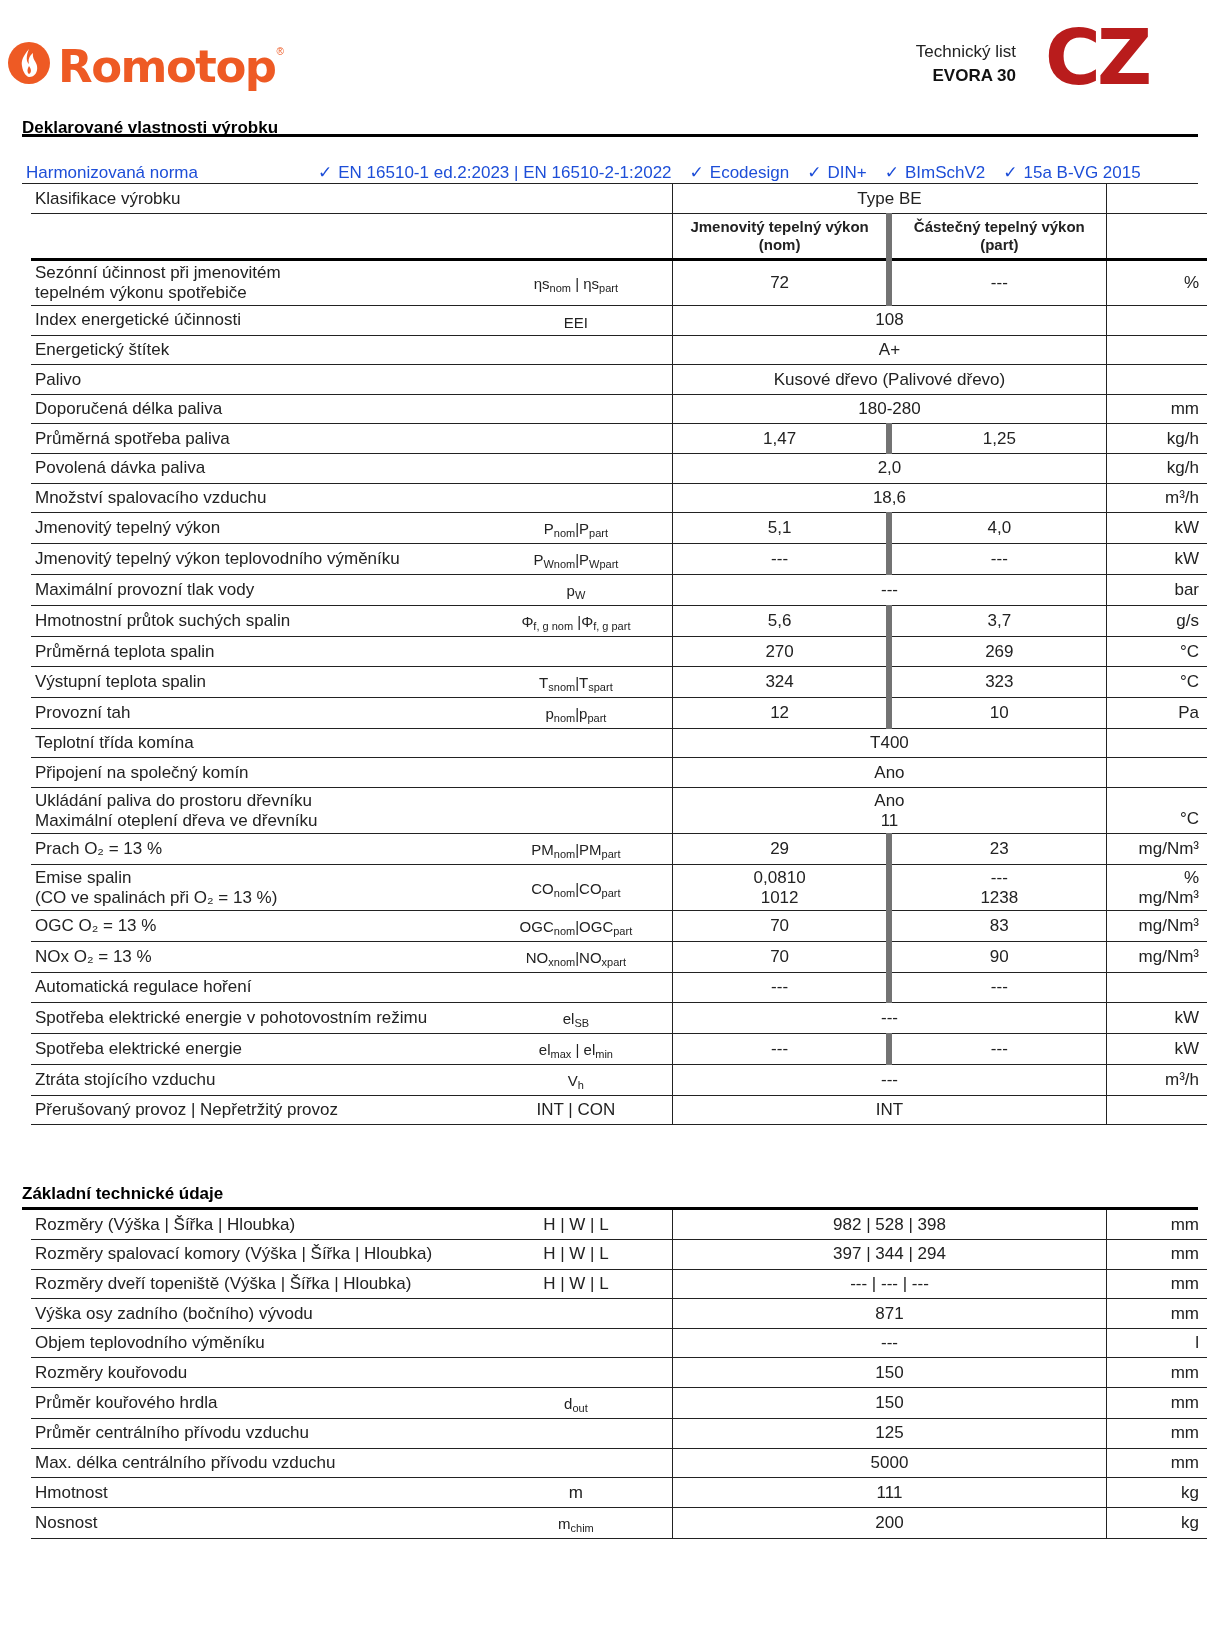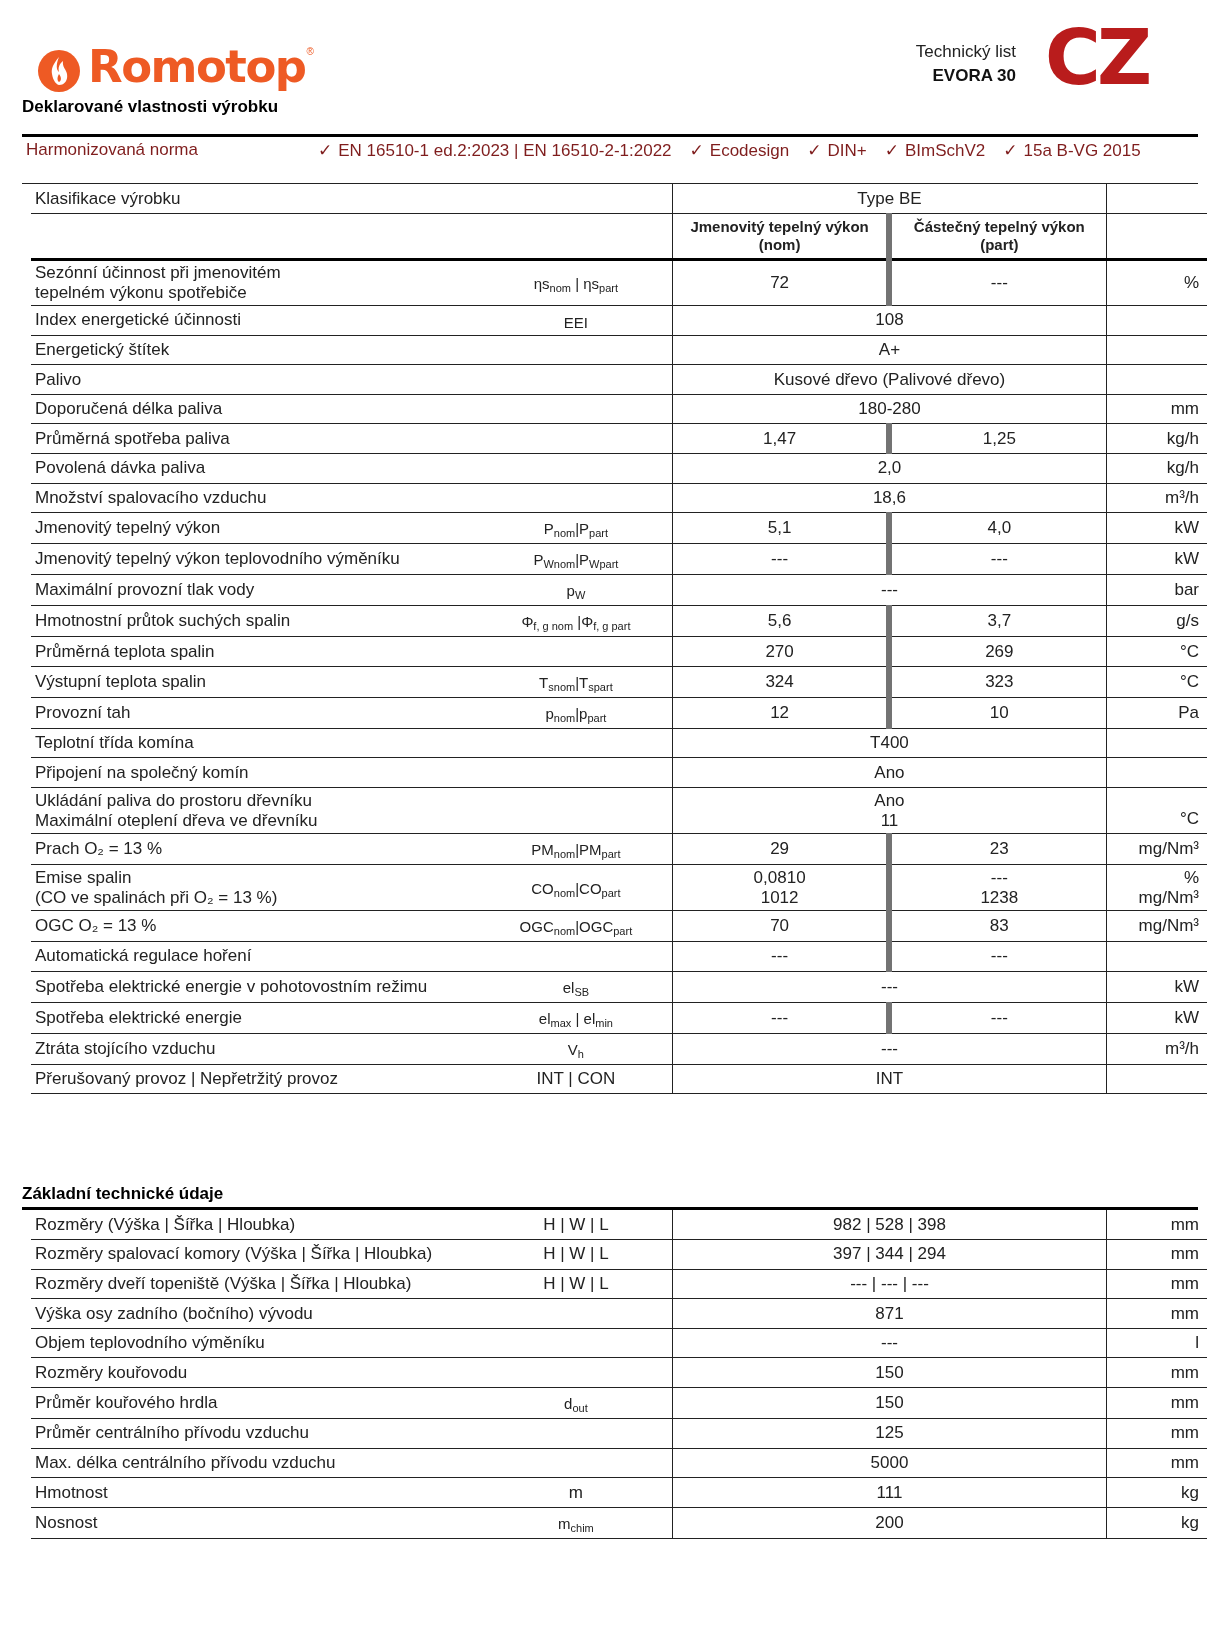--- a/index.html
+++ b/index.html
@@ -1,34 +1,34 @@
 <!DOCTYPE html>
 <html><head>
 <meta charset="utf-8">
 <style>
   * { box-sizing: border-box; margin: 0; padding: 0; }
   html, body { width: 1216px; height: 1636px; background: #ffffff; }
   body { font-family: "Liberation Sans", "DejaVu Sans", sans-serif; color: #1a1a1a; position: relative; }
 
   .header { position: absolute; left: 0; top: 0; width: 1216px; height: 118px; }
-  .logo { position: absolute; left: 38px; top: 42px; height: 50px; display: flex; align-items: flex-end; }
+  .logo { position: absolute; left: 8px; top: 42px; height: 50px; display: flex; align-items: flex-start; }
   .logo-mark { width: 42px; height: 42px; border-radius: 50%; background: #EE5A24; position: relative; margin-right: 8px; }
   .logo-mark svg { position: absolute; left: 0; top: 0; }
   .logo-text { font-family: "DejaVu Sans", sans-serif; font-weight: bold; font-size: 45px; color: #EE5A24; letter-spacing: -1.5px; line-height: 50px; }
   .logo-reg { font-size: 10px; color: #EE5A24; align-self: flex-start; margin-top: 4px; margin-left: 1px; }
 
   .doc-meta { position: absolute; right: 200px; top: 40px; text-align: right; }
   .doc-type { font-size: 17px; color: #222; line-height: 24px; }
   .doc-model { font-size: 17px; font-weight: bold; color: #111; line-height: 24px; }
   .lang-badge { position: absolute; right: 68px; top: 18px; font-family: "DejaVu Sans", sans-serif; font-weight: bold; font-size: 76px; color: #b91c1c; letter-spacing: -4px; line-height: 80px; text-align: right; }
 
   .section-title { position: absolute; left: 22px; font-weight: bold; font-size: 17px; color: #000; }
   .thick-rule { position: absolute; left: 22px; width: 1176px; height: 3px; background: #000; }
 
-  .norm-row { position: absolute; left: 22px; top: 140px; width: 1176px; height: 44px; display: flex; align-items: flex-start; font-size: 17px; color: #7f1d1d; border-bottom: 1px solid #222; }
+  .norm-row { position: absolute; left: 22px; top: 140px; width: 1176px; height: 44px; display: flex; align-items: flex-end; font-size: 17px; color: #1d4ed8; border-bottom: 1px solid #222; }
   .norm-label { width: 296px; padding-left: 4px; }
   .norm-item { margin-right: 18px; white-space: nowrap; }
   .norm-item .check { font-weight: bold; margin-right: 6px; }
 
   table.spec { position: absolute; left: 31px; border-collapse: collapse; width: 1176px; table-layout: fixed; font-size: 17px; color: #222; }
   table.spec td { border-bottom: 1px solid #222; height: 29.6px; padding: 0 4px; vertical-align: middle; line-height: 20px; }
   table.spec td.c-label { width: 430px; }
   table.spec td.c-sym { width: 184px; text-align: center; font-size: 15px; padding-top: 6px; }
   table.spec td.c-val { width: 208px; text-align: center; border-left: 1px solid #222; }
   table.spec td.c-val2 { width: 208px; text-align: center; border-left: 6px solid #737373; }
@@ -55,21 +55,21 @@
     <span class="logo-text">Romotop</span>
     <span class="logo-reg">®</span>
   </div>
   <div class="doc-meta">
     <div class="doc-type">Technický list</div>
     <div class="doc-model">EVORA 30</div>
   </div>
   <div class="lang-badge">CZ</div>
 </div>
 
-<div class="section-title" style="top:97px;">Deklarované vlastnosti výrobku</div>
+<div class="section-title" style="top:118px;">Deklarované vlastnosti výrobku</div>
 <div class="thick-rule" style="top:134px;"></div>
 
 <div class="norm-row">
   <span class="norm-label">Harmonizovaná norma</span>
   <span class="norm-item"><span class="check">✓</span><span>EN 16510-1 ed.2:2023 | EN 16510-2-1:2022</span></span>
   <span class="norm-item"><span class="check">✓</span><span>Ecodesign</span></span>
   <span class="norm-item"><span class="check">✓</span><span>DIN+</span></span>
   <span class="norm-item"><span class="check">✓</span><span>BImSchV2</span></span>
   <span class="norm-item" style="margin-right:0"><span class="check">✓</span><span>15a B-VG 2015</span></span>
 </div>
@@ -277,20 +277,27 @@
   </tr>
 
   <tr>
     <td class="c-label">OGC O₂ = 13 %</td>
     <td class="c-sym">OGC<sub>nom</sub>|OGC<sub>part</sub></td>
     <td class="c-val">70</td>
     <td class="c-val2">83</td>
     <td class="c-unit">mg/Nm³</td>
   </tr>
 
+  <tr>
+    <td class="c-label">NOx O₂ = 13 %</td>
+    <td class="c-sym">NO<sub>xnom</sub>|NO<sub>xpart</sub></td>
+    <td class="c-val">70</td>
+    <td class="c-val2">90</td>
+    <td class="c-unit">mg/Nm³</td>
+  </tr>
 
   <tr>
     <td class="c-label">Automatická regulace hoření</td>
     <td class="c-sym"></td>
     <td class="c-val">---</td>
     <td class="c-val2">---</td>
     <td class="c-unit"></td>
   </tr>
 
   <tr>

